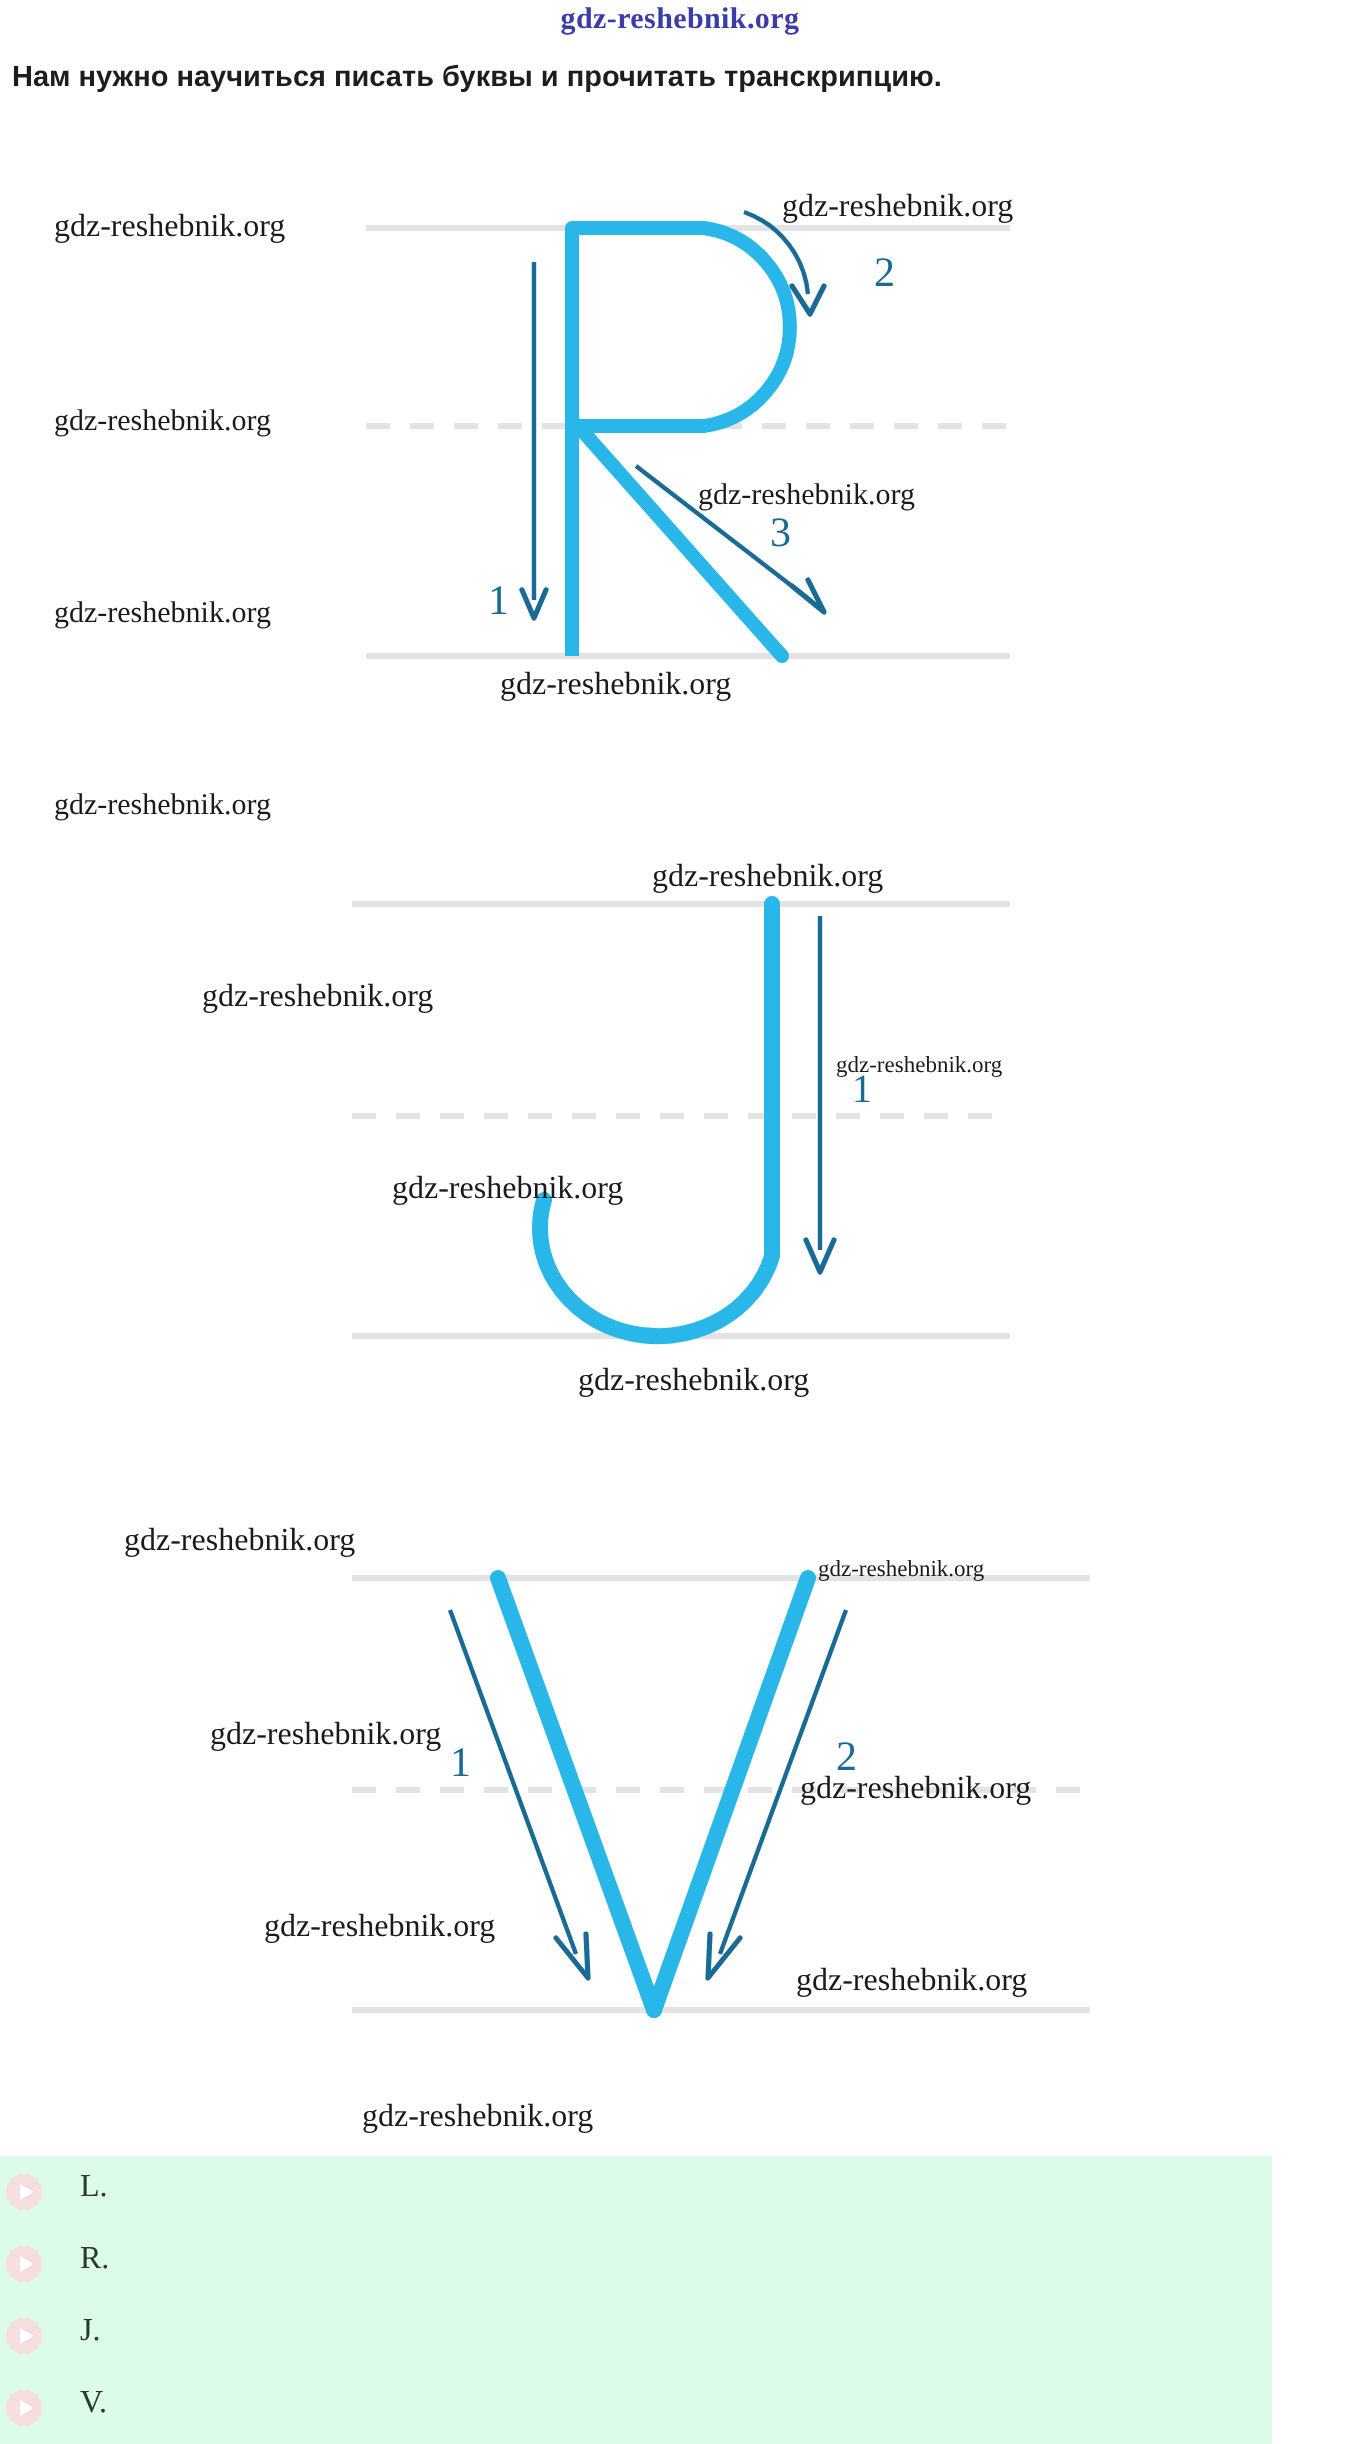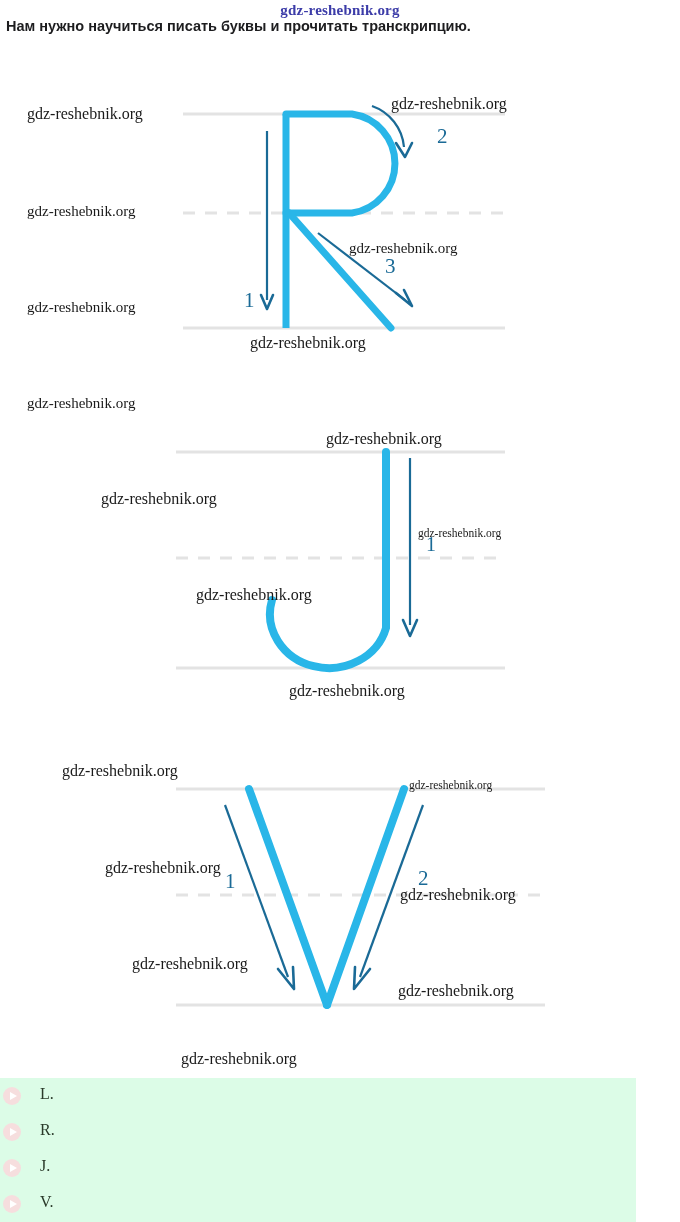--- a/index.html
+++ b/index.html
@@ -24,21 +24,21 @@
     text-align: center;
     font-family: "Liberation Serif", serif;
     font-size: 15px;
     font-weight: 700;
     color: #3c3ca8;
     letter-spacing: 0.2px;
   }
   .lesson-title {
     position: absolute;
     left: 6px;
-    top: 18px;
+    top: 31px;
     font-family: "Liberation Sans", sans-serif;
     font-size: 14.5px;
     font-weight: 700;
     color: #1d1d1f;
     white-space: nowrap;
   }
 
   
   .letter-panel {
     position: absolute;

